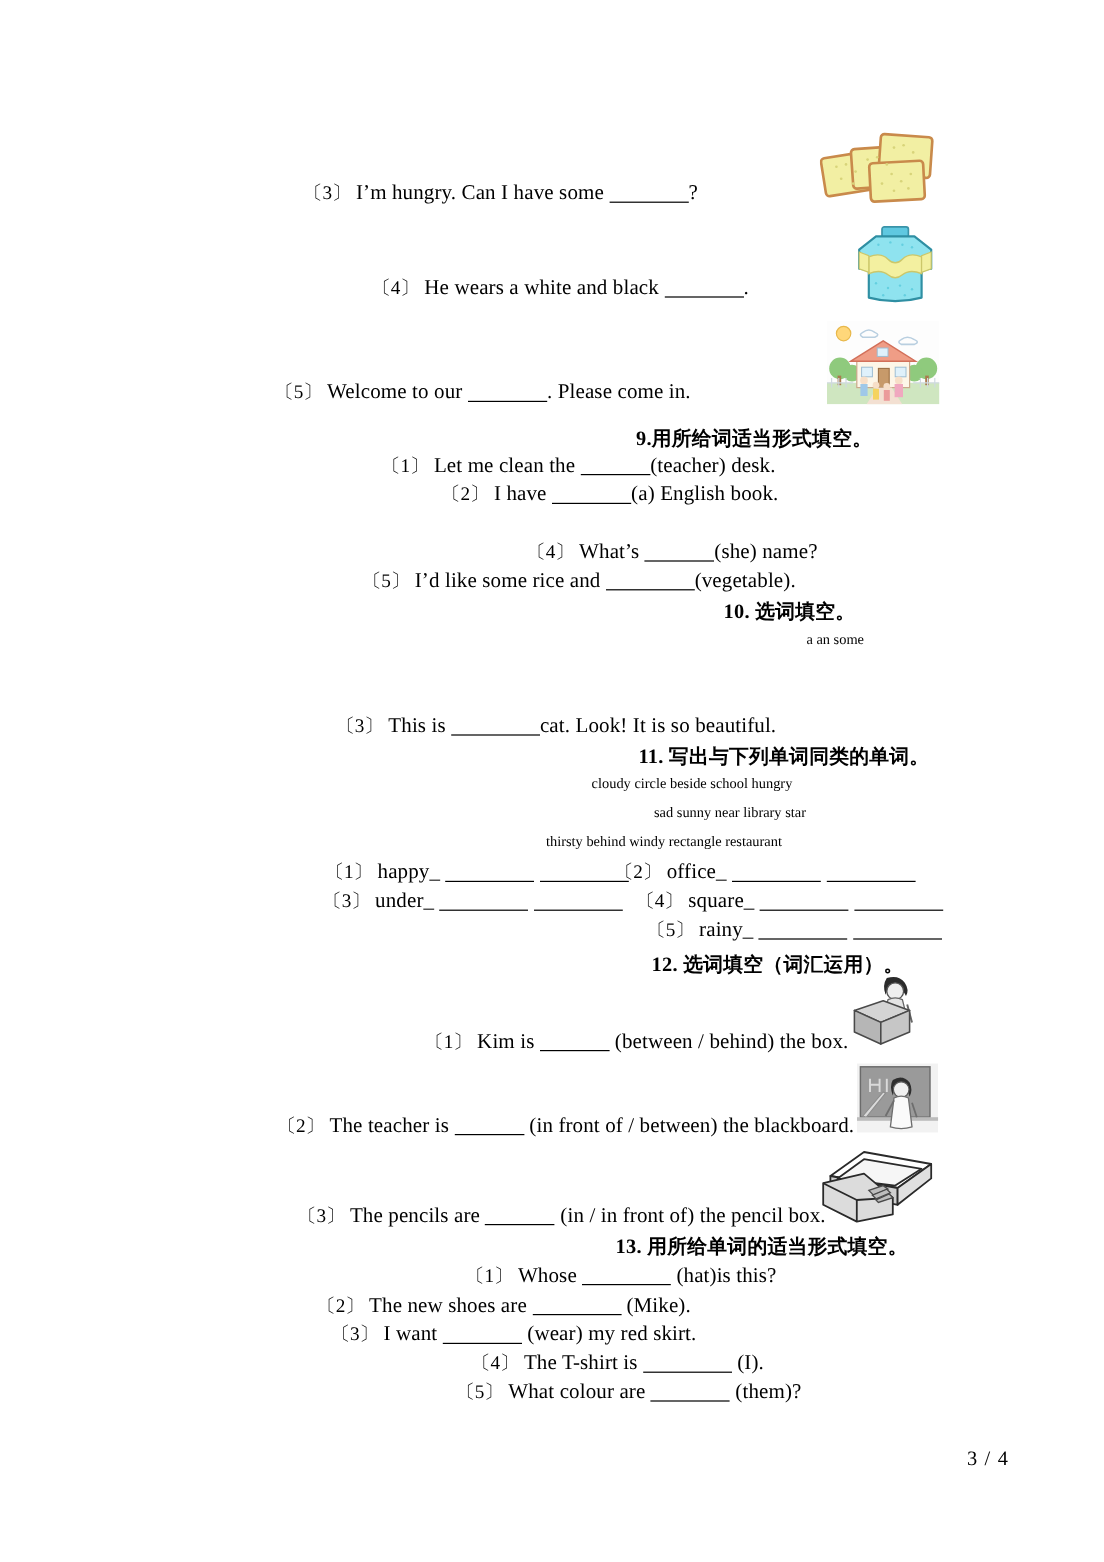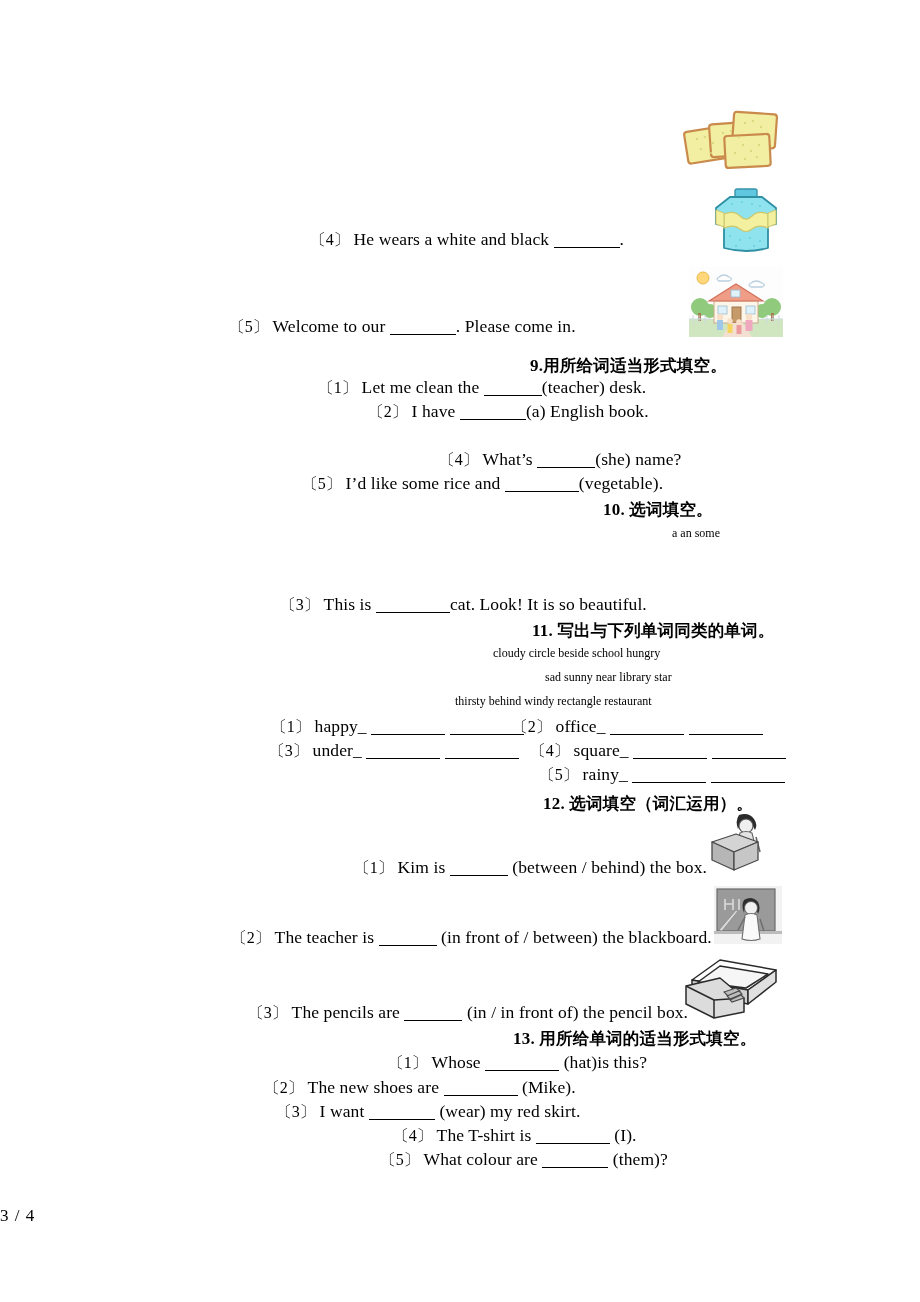--- a/index.html
+++ b/index.html
@@ -63,21 +63,21 @@
   .bl.w11 { width: 90px; }
 
   .wordbank {
     position: absolute;
     font-size: 12px;
     white-space: nowrap;
   }
   .pagefoot {
     position: absolute;
     width: 841px;
-    text-align: left;
+    text-align: right;
     font-size: 17px;
     letter-spacing: 1px;
   }
 
   
   .pic {
     position: absolute;
     overflow: hidden;
   }
   .pic svg { display: block; }
@@ -110,20 +110,25 @@
         <circle cx="60" cy="36" r="1.1"></circle>
           <circle cx="68" cy="42" r="1.1"></circle>
           <circle cx="76" cy="36" r="1.1"></circle>
         <circle cx="52" cy="44" r="1.1"></circle>
           <circle cx="62" cy="50" r="1.1"></circle>
           <circle cx="74" cy="48" r="1.1"></circle>
       </g>
     </svg>
   </div>
 
+  <div class="row" style="left:253px; top:152px;">
+    <span class="qnum">〔3〕</span>
+    <span>I’m hungry. Can I have some</span>
+    <span class="bl w8"></span><span>?</span>
+  </div>
 
   <div class="pic" style="left:706px; top:188px; width:80px; height:68px;">
     <svg width="80" height="68" viewBox="0 0 80 68">
       <rect x="29" y="1" width="22" height="9" rx="2" fill="#5fc8e0" stroke="#3a93a8" stroke-width="1.4"></rect>
       <path d="M24 9 L56 9 L70 20 L70 36 L62 37 L62 60 Q40 66 18 60 L18 37 L10 36 L10 20 Z" fill="#8fe3ef" stroke="#2f8fa3" stroke-width="1.8" stroke-linejoin="round"></path>
       <path d="M18 26 Q28 22 34 28 Q40 34 46 28 Q52 22 62 26 L62 40 Q52 36 46 41 Q40 46 34 41 Q28 36 18 40 Z" fill="#f3f0a0" stroke="#ccc76a" stroke-width="1.2"></path>
       <path d="M10 22 L18 25 L18 39 L10 36 Z" fill="#f3f0a0" stroke="#ccc76a" stroke-width="1"></path>
       <path d="M70 22 L62 25 L62 39 L70 36 Z" fill="#f3f0a0" stroke="#ccc76a" stroke-width="1"></path>
       <g fill="#64cfe0">
         <circle cx="26" cy="16" r="1"></circle>

